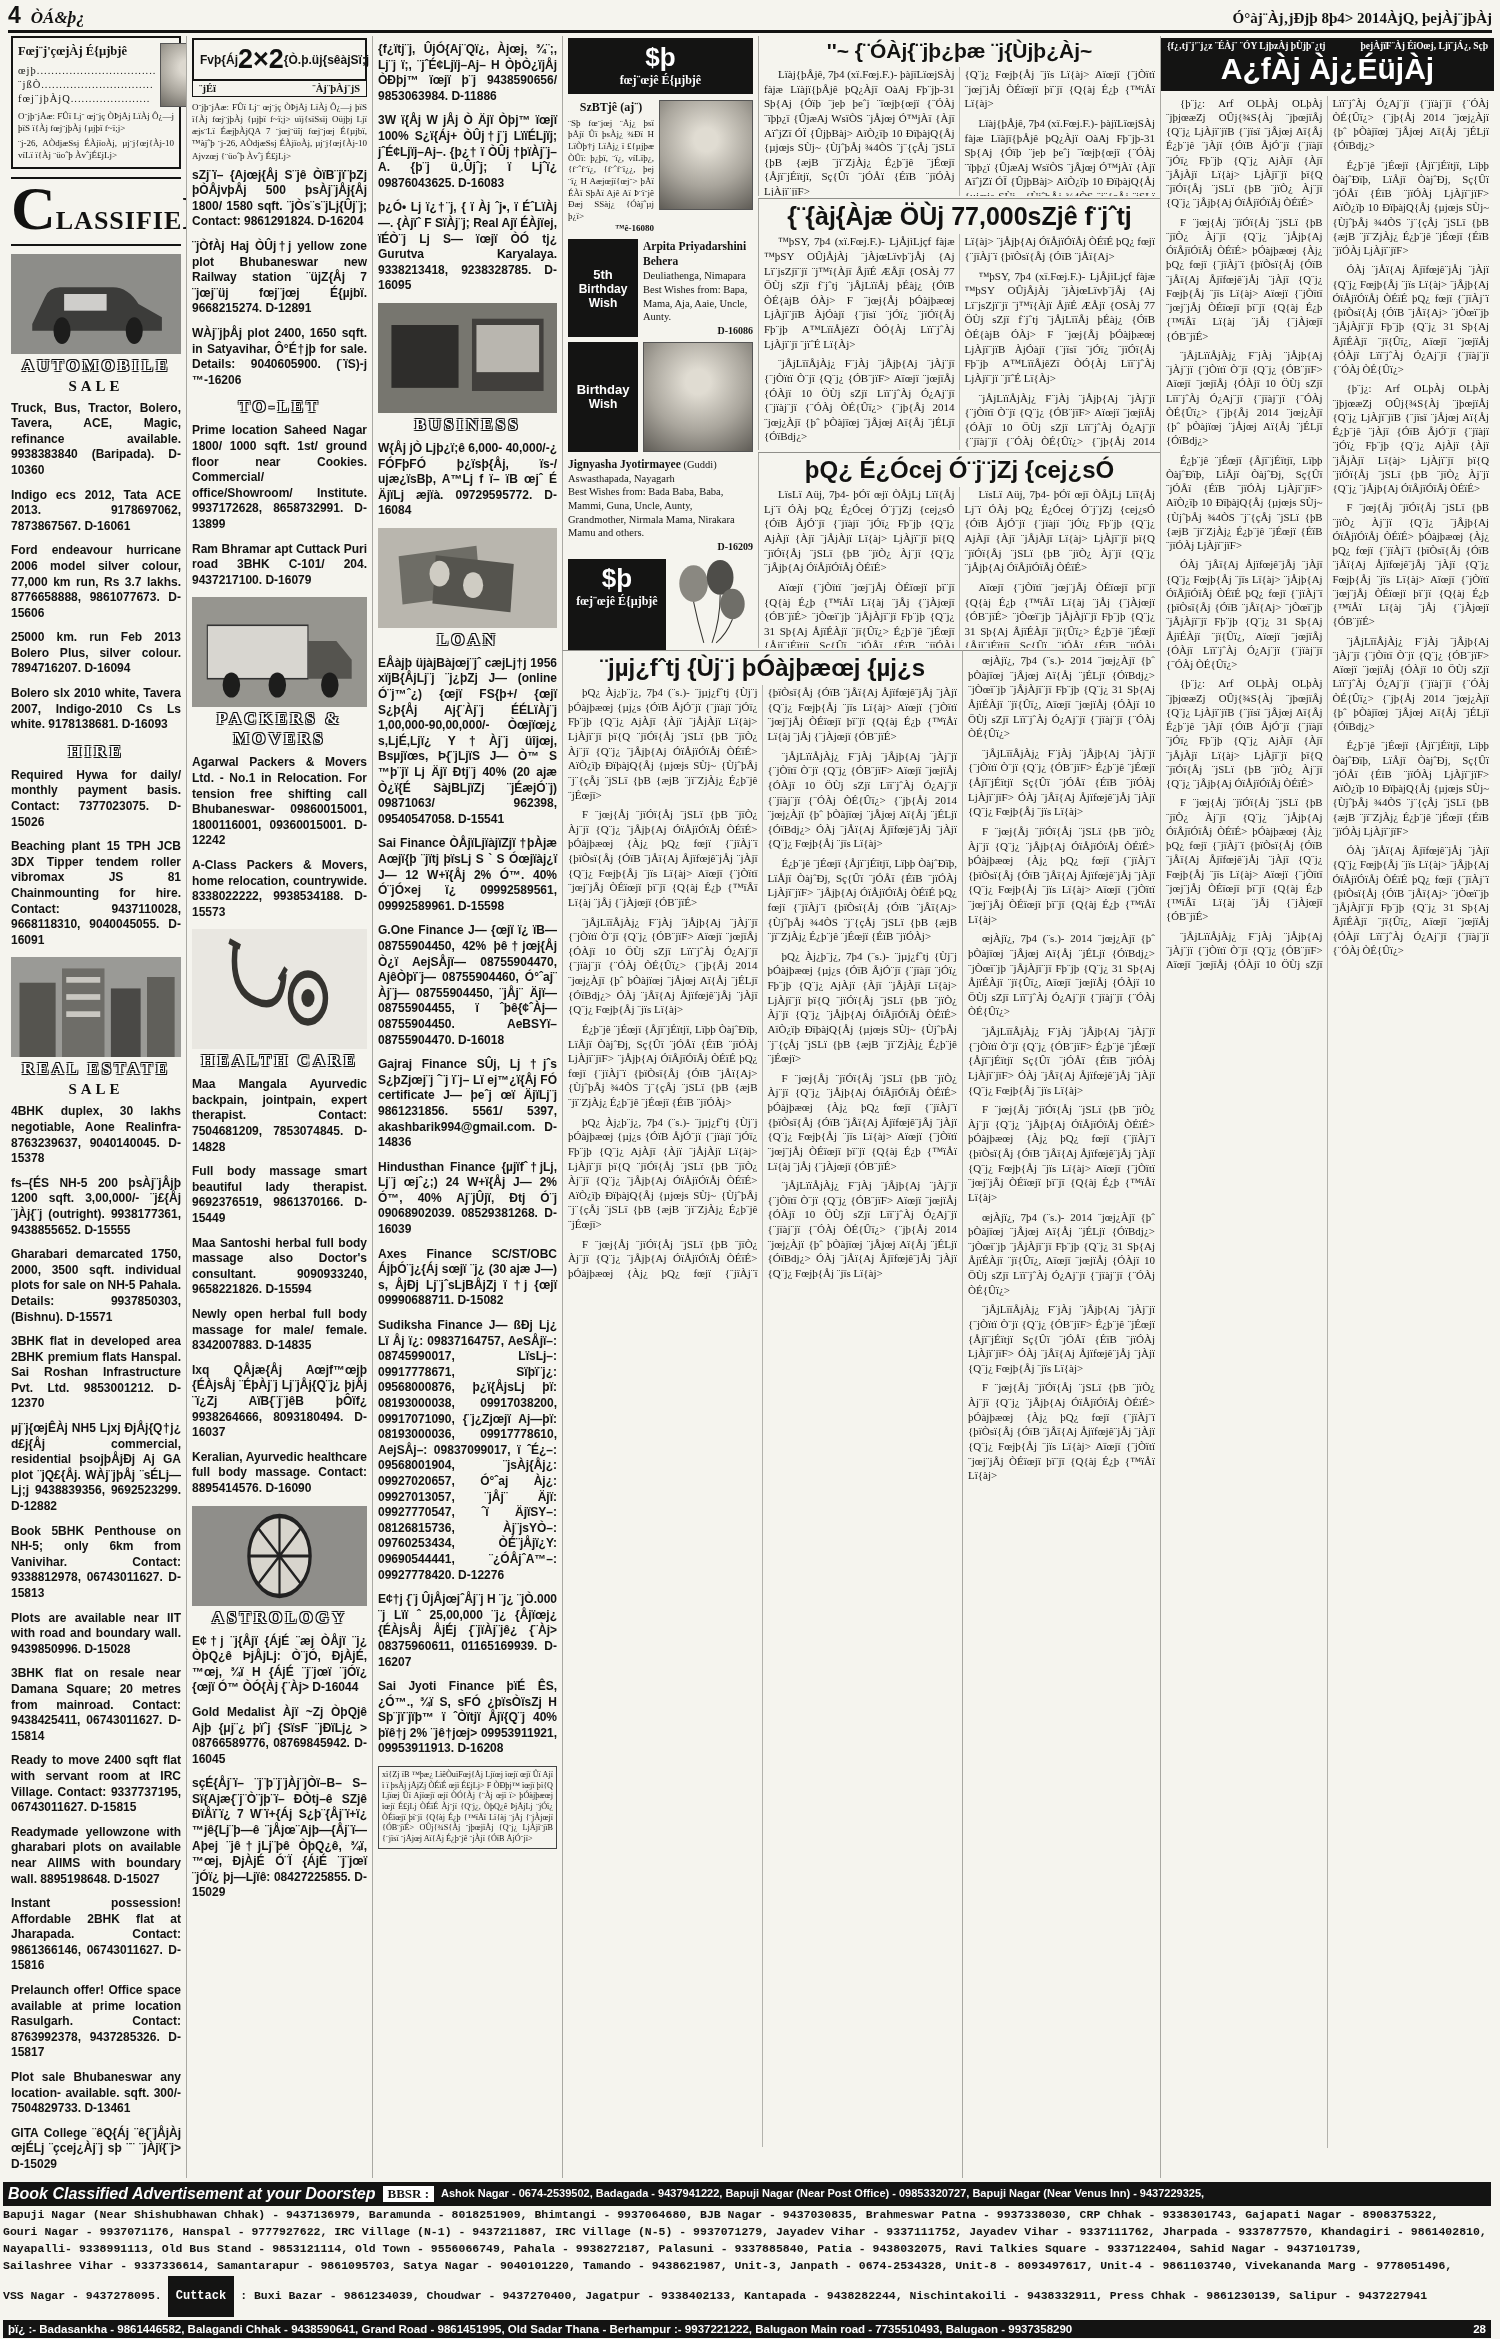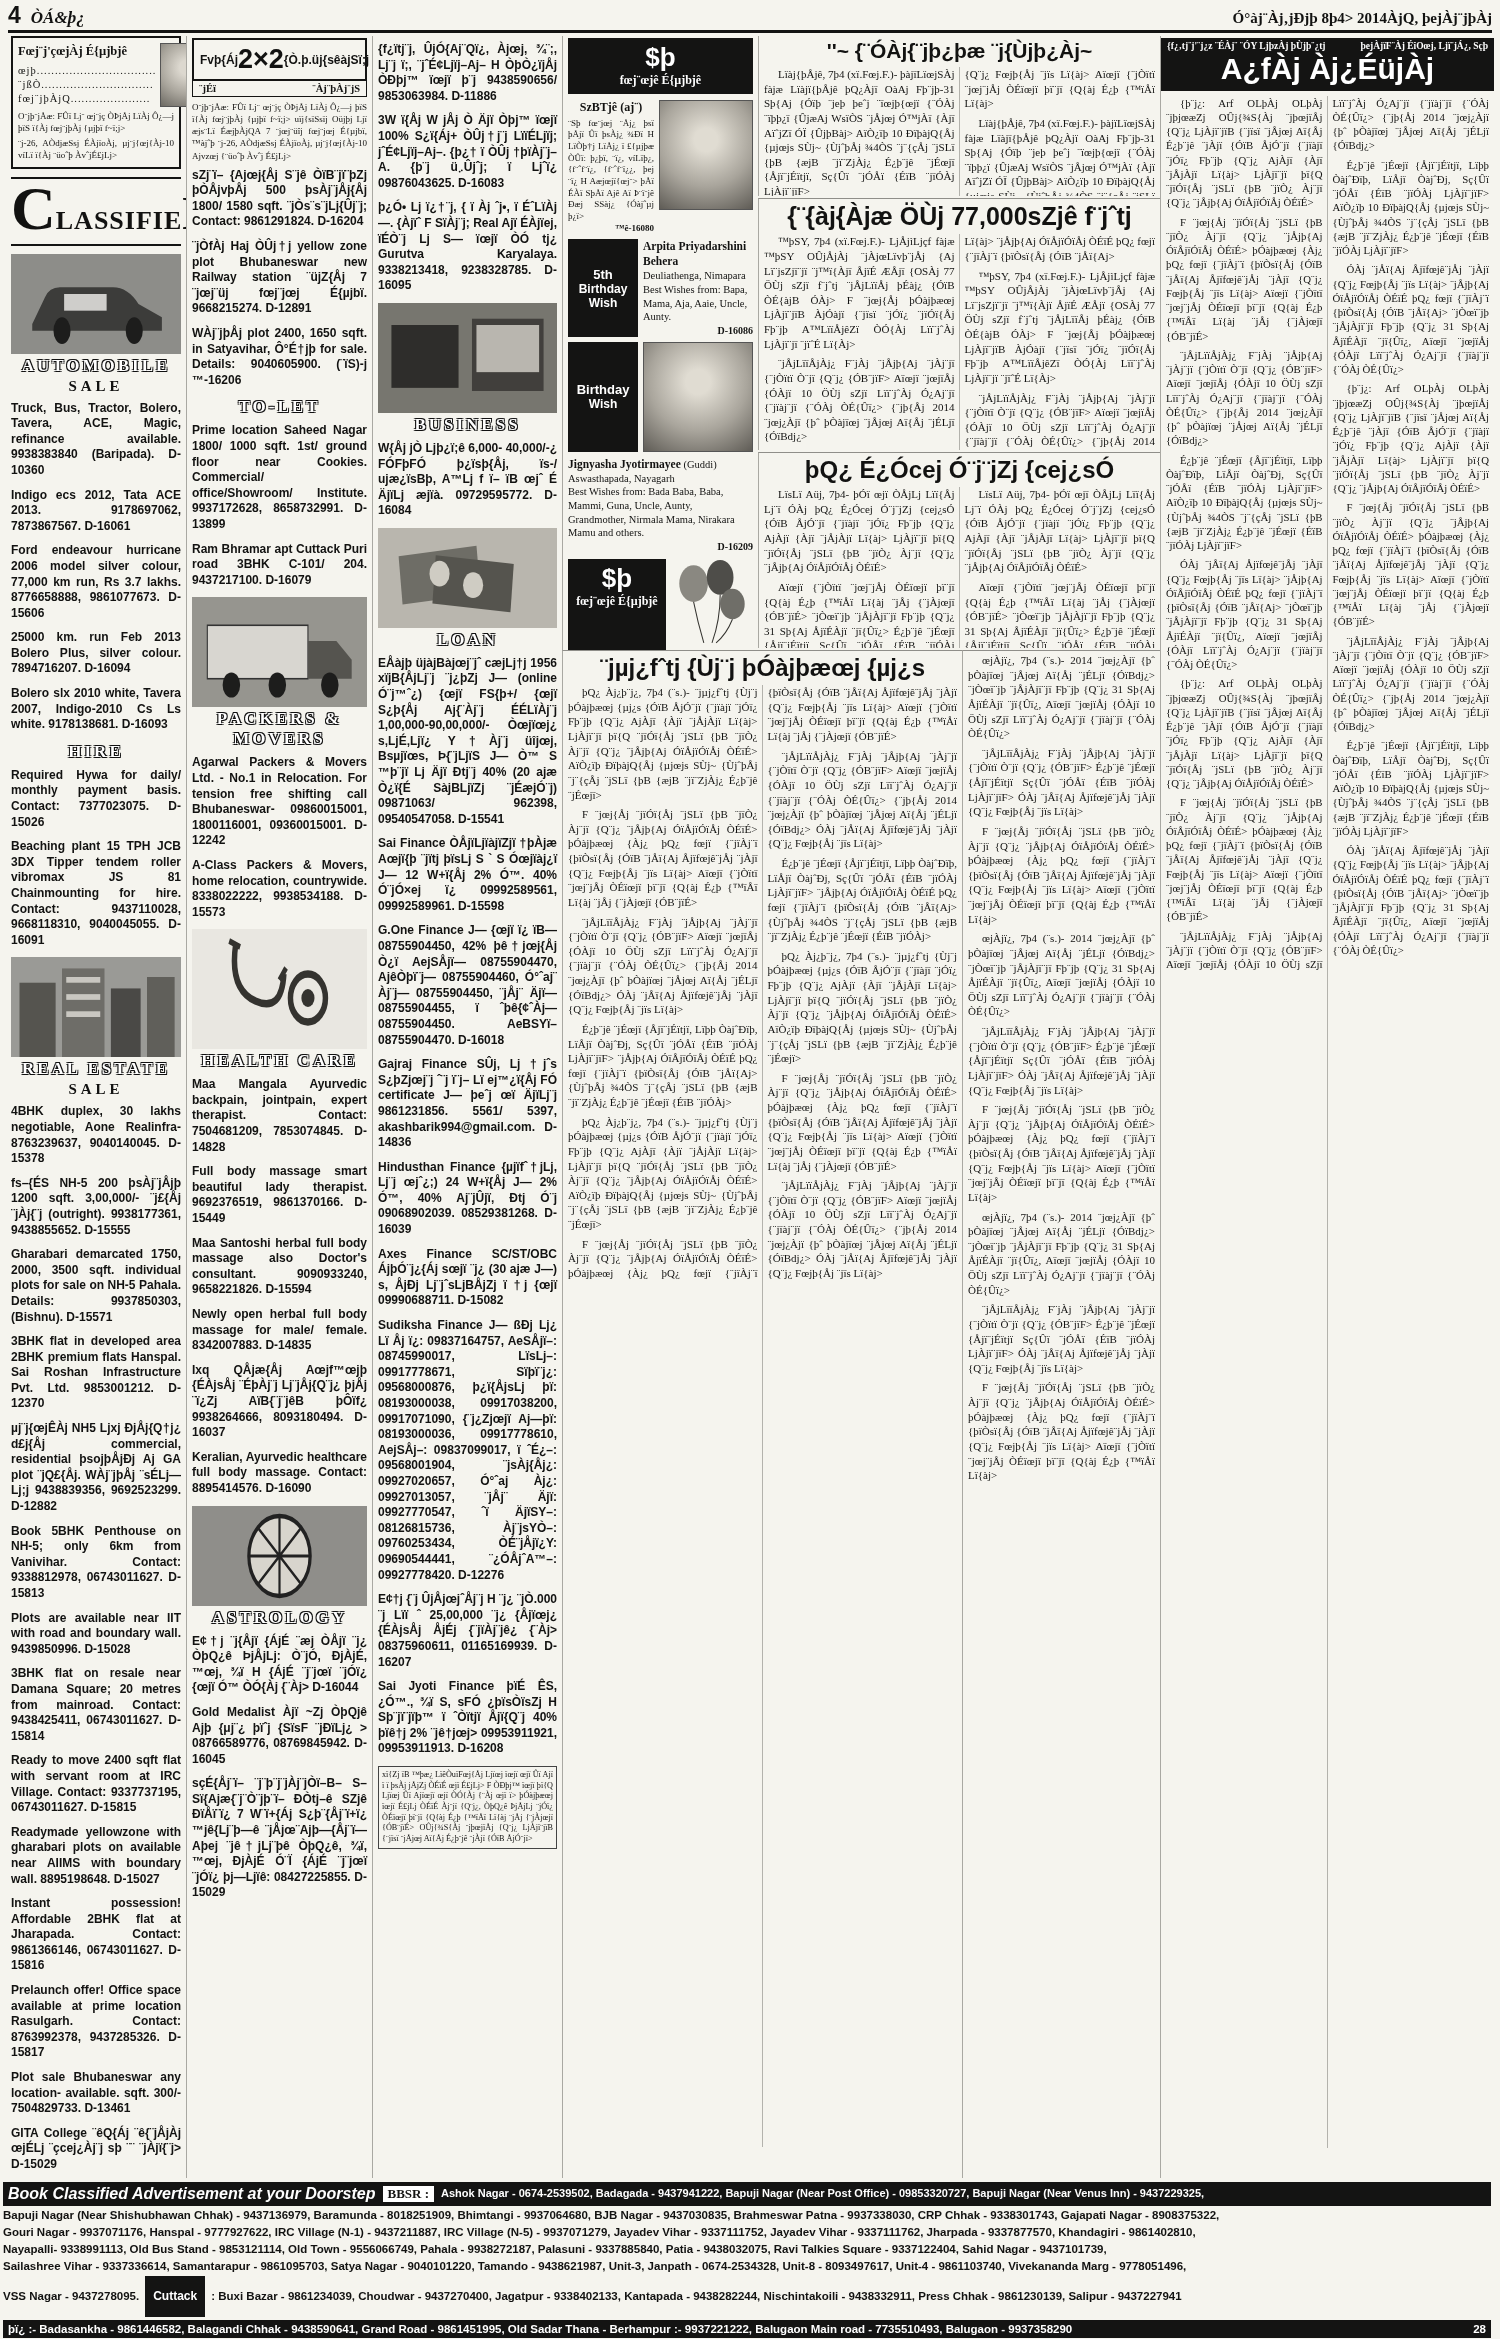--- a/index.html
+++ b/index.html
@@ -81,21 +81,21 @@
   .banner{background:#141413;color:#fff;padding:3px 6px 6px;margin:0 -5px 5px;}
   .kickrow{display:flex;justify-content:space-between;font-size:9.5px;font-weight:bold;margin-bottom:2px;}
   .bighead{font-size:30px;font-weight:bold;font-family:"Liberation Sans",sans-serif;text-align:center;line-height:1.05;}
   .rbody{columns:2;column-gap:10px;column-rule:1px solid #b3b2ac;font-size:10.8px;line-height:1.32;text-align:justify;height:2052px;overflow:hidden;}
   
   .foot{position:absolute;left:3px;width:1488px;top:2182px;}
   .footbar{background:#141413;color:#fff;display:flex;align-items:center;padding:3px 5px;gap:7px;}
   .fpromo{font-style:italic;font-weight:bold;font-size:16px;font-family:"Liberation Sans",sans-serif;white-space:nowrap;}
   .fbbsr{background:#fff;color:#141413;font-weight:bold;padding:0 5px;font-size:13px;white-space:nowrap;}
   .fline1{font-weight:bold;font-size:11px;font-family:"Liberation Sans",sans-serif;line-height:1.2;}
-  .cline{font-family:Liberation Sans, sans-serif;font-weight:bold;font-size:11.5px;line-height:1.3;margin:2px 0;}
+  .cline{font-family:Liberation Mono, monospace;font-weight:bold;font-size:11.5px;line-height:1.3;margin:2px 0;}
   .c7{display:flex;align-items:center;gap:6px;}
   .cuttack{background:#141413;color:#fff;padding:13px 8px;font-weight:bold;font-size:12px;}
   .footlast{background:#141413;color:#fff;display:flex;justify-content:space-between;align-items:center;
       font-family:"Liberation Sans",sans-serif;font-weight:bold;font-size:11.5px;padding:3px 5px;margin-top:3px;}
 </style>
 </head>
 <body>
 
 <div class="page">
 

